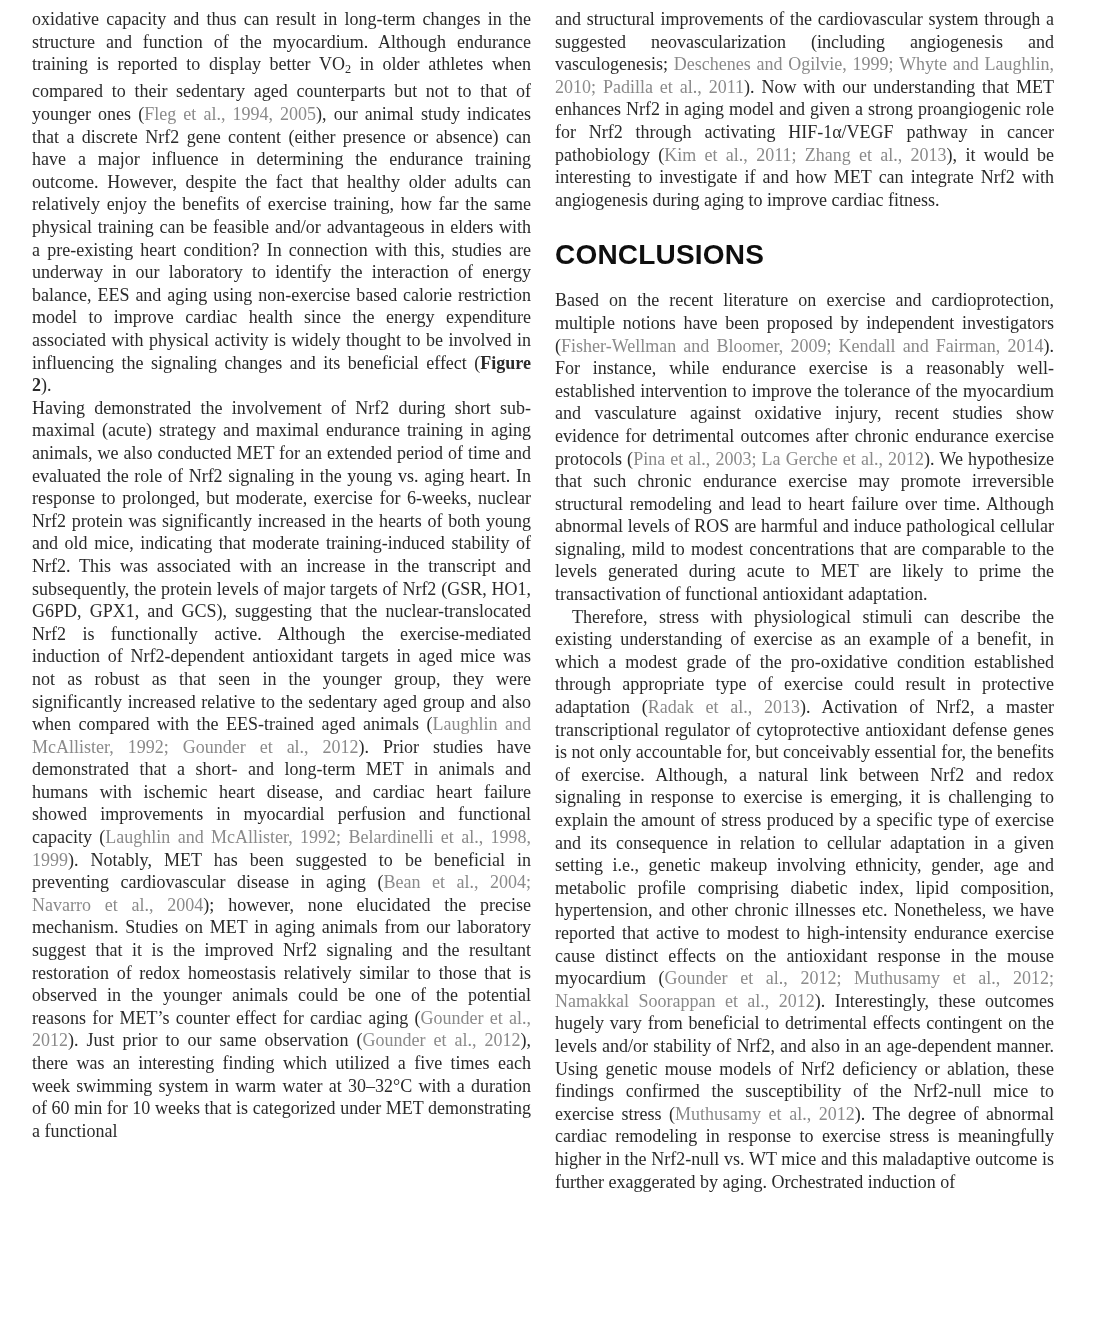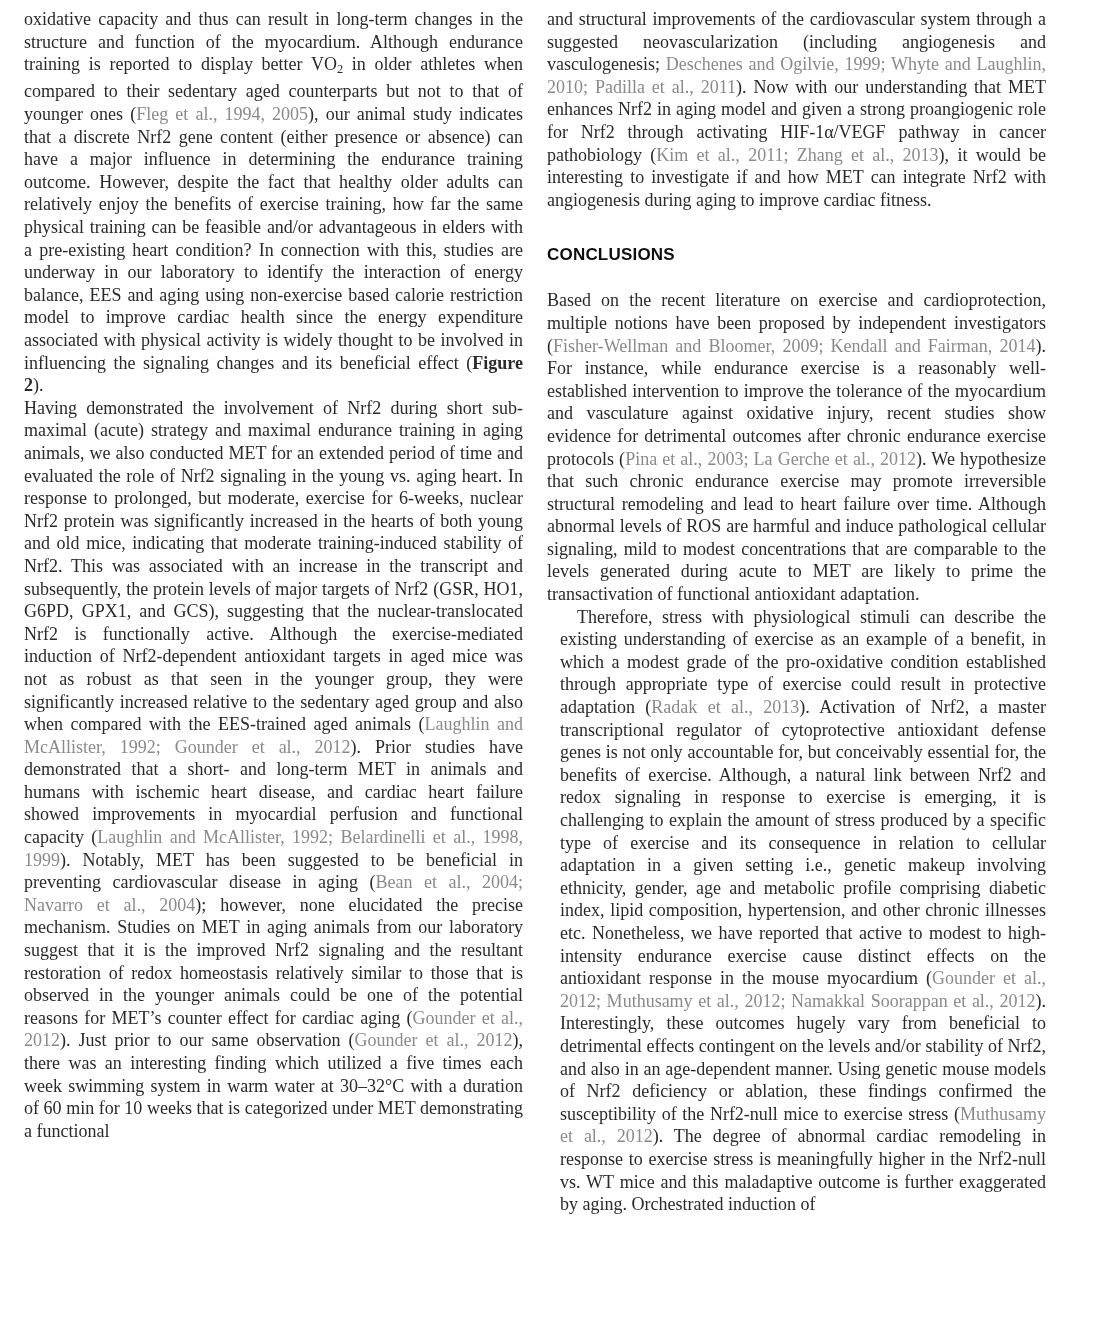--- a/index.html
+++ b/index.html
@@ -5,53 +5,52 @@
   html, body {
     margin: 0;
     padding: 0;
     background: #ffffff;
   }
   .page {
     width: 1100px;
     height: 1342px;
     box-sizing: border-box;
     background: #ffffff;
-    padding: 8px 38px 0 24px;
+    padding: 8px 38px 0 32px;
     display: flex;
     gap: 24px;
     overflow: hidden;
     font-family: "Liberation Serif", "DejaVu Serif", serif;
     color: #2a2a2a;
   }
   .col {
     width: 499px;
     flex: 0 0 499px;
   }
   .para {
     margin: 0;
     font-size: 18px;
     line-height: 22.6px;
     text-align: justify;
     color: #2a2a2a;
   }
   .para.indent {
     text-indent: 17px;
-    margin-left: 13px;
   }
   .run { color: inherit; }
   .run.citation { color: #8a8a8a; }
   .run.bold { font-weight: 700; }
   .run.sub {
     font-size: 0.68em;
     vertical-align: -0.22em;
   }
   .section-heading {
     font-family: "Liberation Sans", "DejaVu Sans", sans-serif;
     font-weight: 700;
-    font-size: 17px;
+    font-size: 28px;
     line-height: 27px;
     letter-spacing: 0.2px;
     color: #0f0f0f;
     margin: 30px 0 21px 0;
   }
 </style>
 </head>
 <body>
 
 <div class="page">

